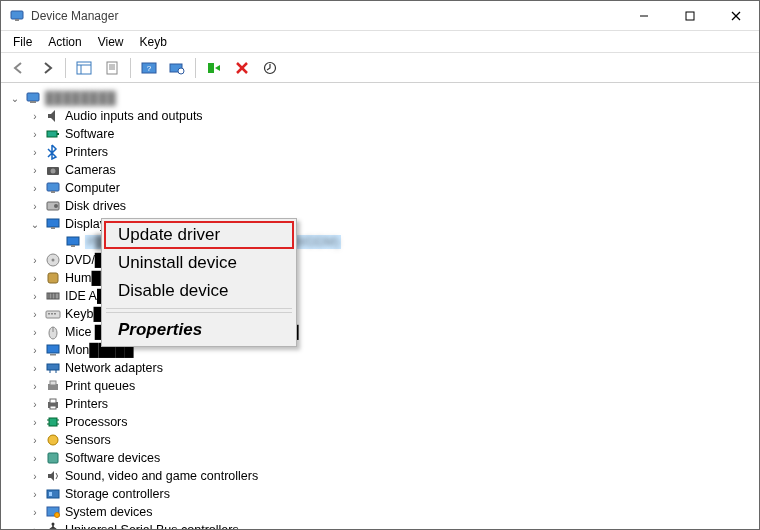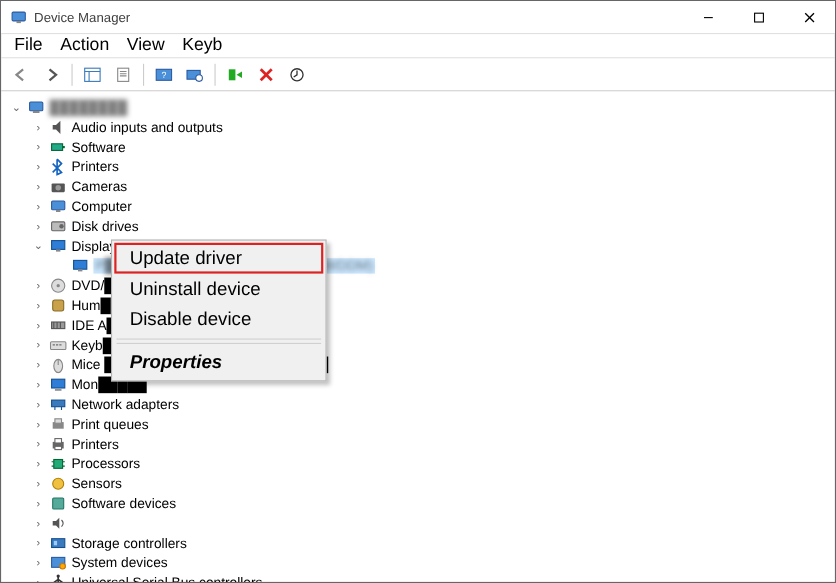--- a/index.html
+++ b/index.html
@@ -3,21 +3,21 @@
 <meta charset="utf-8">
 <style>
 * { margin: 0; padding: 0; box-sizing: border-box; font-family: "Segoe UI", Tahoma, sans-serif; }
 body { background: #fff; width: 760px; height: 530px; overflow: hidden; border: 1px solid #666; }
 .titlebar { height: 30px; display: flex; align-items: center; padding: 0 0 0 8px; background: #fff; border-bottom: 1px solid #e0e0e0; }
 .titlebar .app-icon { width: 16px; height: 16px; margin-right: 6px; display: inline-flex; align-items: center; justify-content: center; }
 .titlebar .title { font-size: 12px; color: #404040; flex: 1; }
 .window-controls { display: flex; }
 .winbtn { width: 46px; height: 30px; display: flex; align-items: center; justify-content: center; cursor: pointer; }
 
-.menubar { height: 22px; display: flex; align-items: flex-end; padding: 0 4px; font-size: 16px; border-bottom: 1px solid #e0e0e0; }
+.menubar { height: 22px; display: flex; align-items: center; padding: 0 4px; font-size: 12px; border-bottom: 1px solid #e0e0e0; }
 .menu-item { padding: 2px 8px; cursor: pointer; }
 
 .toolbar { height: 30px; display: flex; align-items: center; padding: 2px 6px; gap: 4px; border-bottom: 1px solid #d0d0d0; }
 .tbtn { width: 24px; height: 24px; display: flex; align-items: center; justify-content: center; border: 1px solid transparent; cursor: pointer; }
 .tsep { width: 1px; height: 20px; background: #ccc; margin: 0 2px; }
 
 .tree-area { position: relative; height: calc(530px - 30px - 22px - 30px - 2px); padding: 6px 4px; overflow: auto; font-size: 12.5px; color: #000; }
 .tree-root { list-style: none; }
 .tree-node { display: flex; align-items: center; height: 18px; padding-left: 4px; white-space: nowrap; }
 .tree-child { padding-left: 24px; }
@@ -352,20 +352,21 @@
         <span class="node-label">Software devices</span>
       </li>
       <li class="tree-node tree-child">
         <span class="expander">›</span>
         <span class="node-icon">
           <svg width="16" height="16" viewBox="0 0 16 16">
             <path d="M3 6 L6 6 L9 3 L9 13 L6 10 L3 10 Z" fill="#555"></path>
             <path d="M11 5 Q14 8 11 11" fill="none" stroke="#555"></path>
           </svg>
         </span>
+        <span class="node-label">Sound, video and game controllers</span>
       </li>
       <li class="tree-node tree-child">
         <span class="expander">›</span>
         <span class="node-icon">
           <svg width="16" height="16" viewBox="0 0 16 16">
             <rect x="2" y="4" width="12" height="8" fill="#3a7abd" stroke="#14508f"></rect>
             <rect x="4" y="6" width="3" height="4" fill="#9cf"></rect>
           </svg>
         </span>
         <span class="node-label">Storage controllers</span>

